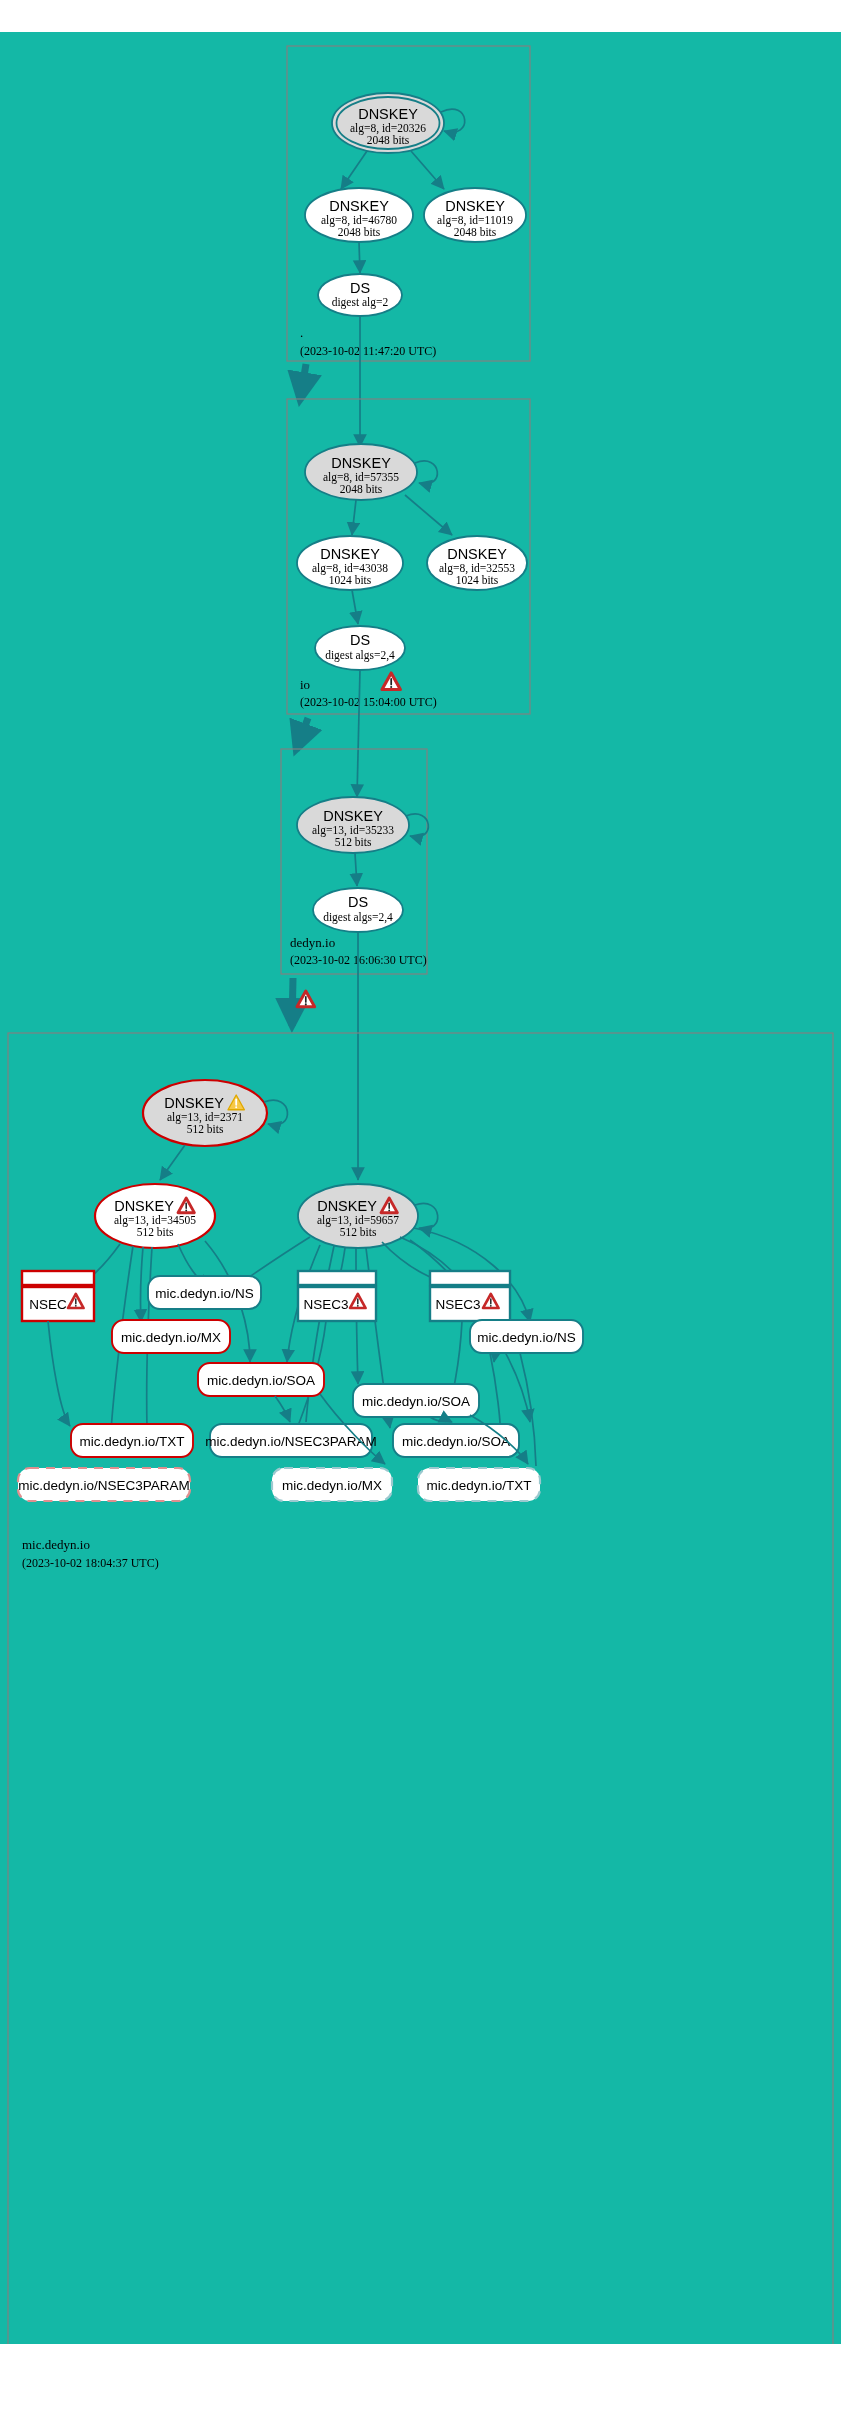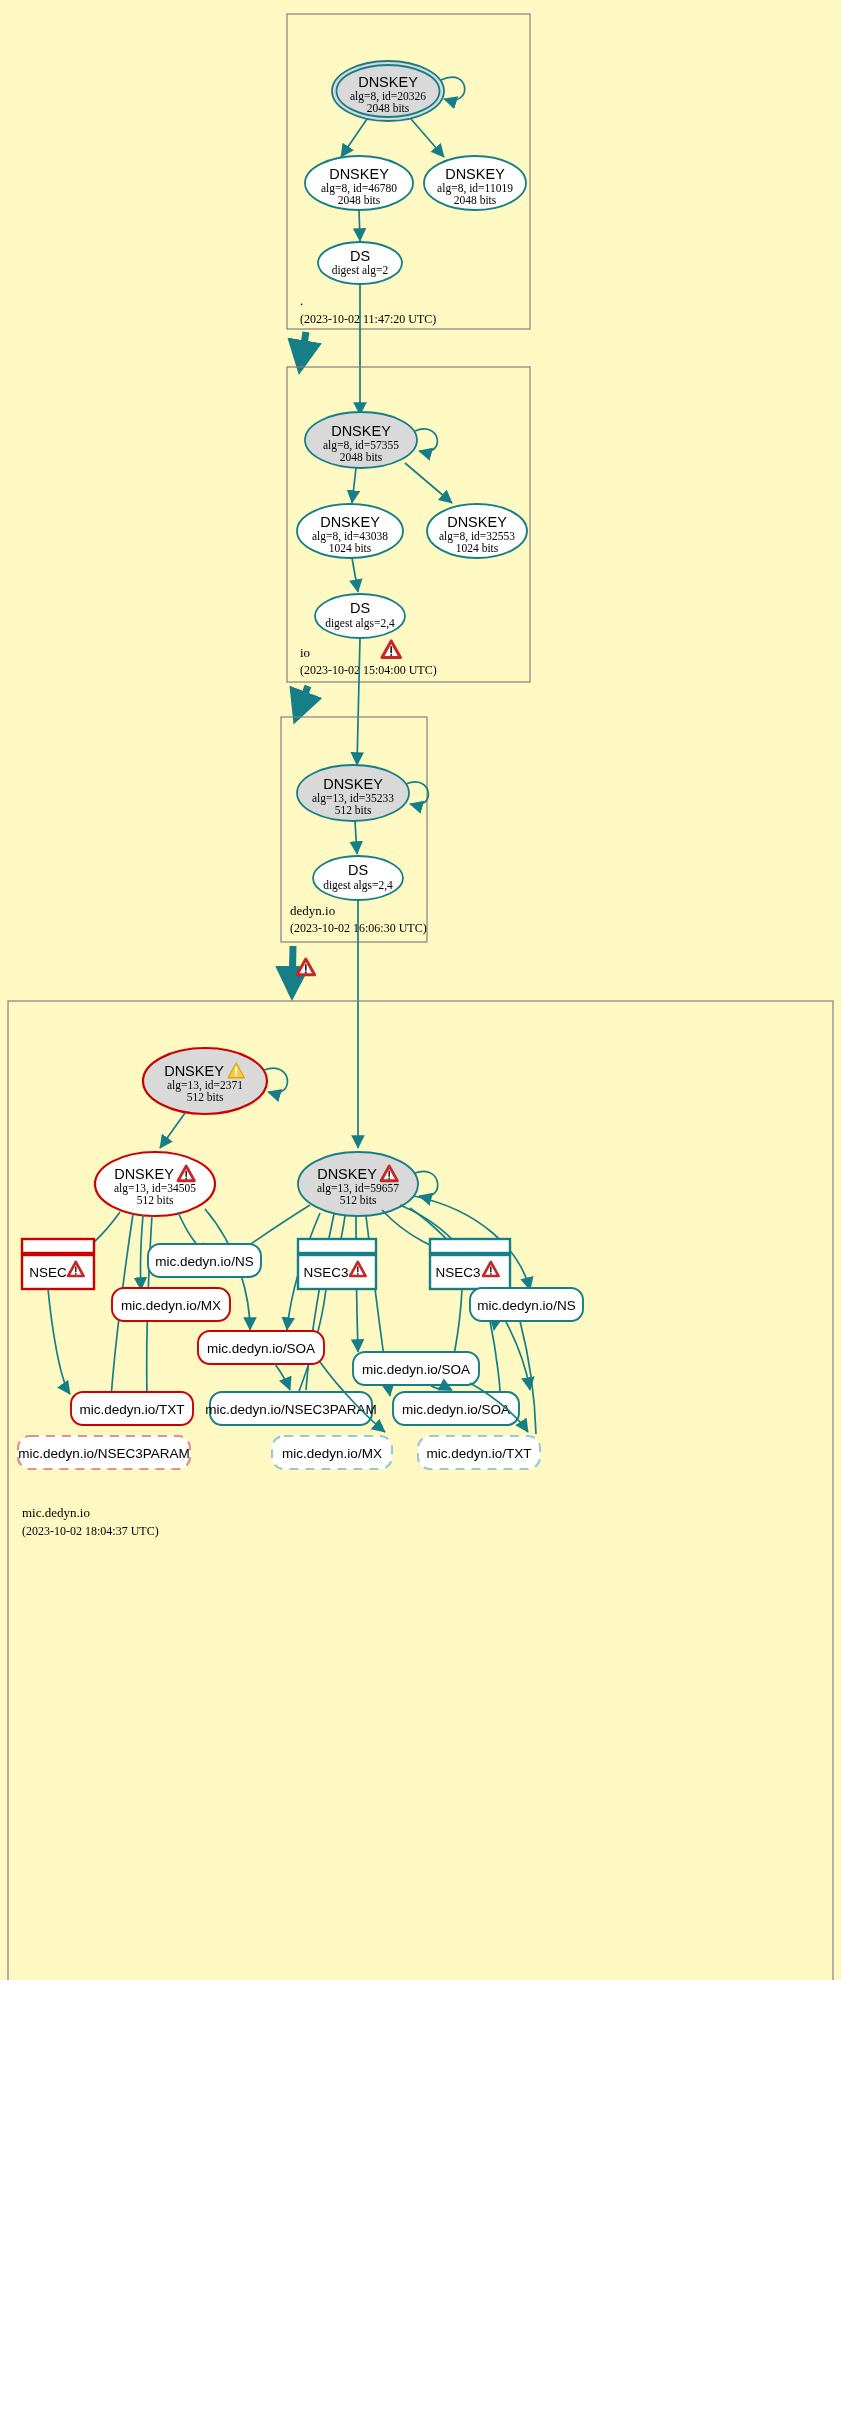--- a/index.html
+++ b/index.html
@@ -1,17 +1,17 @@
 <!DOCTYPE html>
 <html><head>
 <meta charset="utf-8">
 <style>
   html,body{margin:0;padding:0;background:#ffffff;}
   body{font-family:"Liberation Sans", sans-serif;}
-  #page{position:relative;width:841px;height:1980px;background:#fef9c3;overflow:hidden;}
+  #page{position:relative;width:841px;height:2312px;background:#14b8a6;overflow:hidden;margin-top:32px;}
   svg{display:block;}
   .zone-box{fill:none;stroke:#808080;stroke-width:1.2;}
   .ell-teal{fill:#ffffff;stroke:#157e87;stroke-width:1.8;}
   .ell-teal-gray{fill:#d9d9d9;stroke:#157e87;stroke-width:1.8;}
   .ell-red{fill:#ffffff;stroke:#cc0000;stroke-width:2.2;}
   .ell-red-gray{fill:#d9d9d9;stroke:#cc0000;stroke-width:2.2;}
   .edge{fill:none;stroke:#157e87;stroke-width:1.7;}
   .edge-thick{fill:none;stroke:#157e87;stroke-width:7;}
   .rr-teal{fill:#ffffff;stroke:#157e87;stroke-width:1.9;}
   .rr-red{fill:#ffffff;stroke:#cc0000;stroke-width:1.9;}

